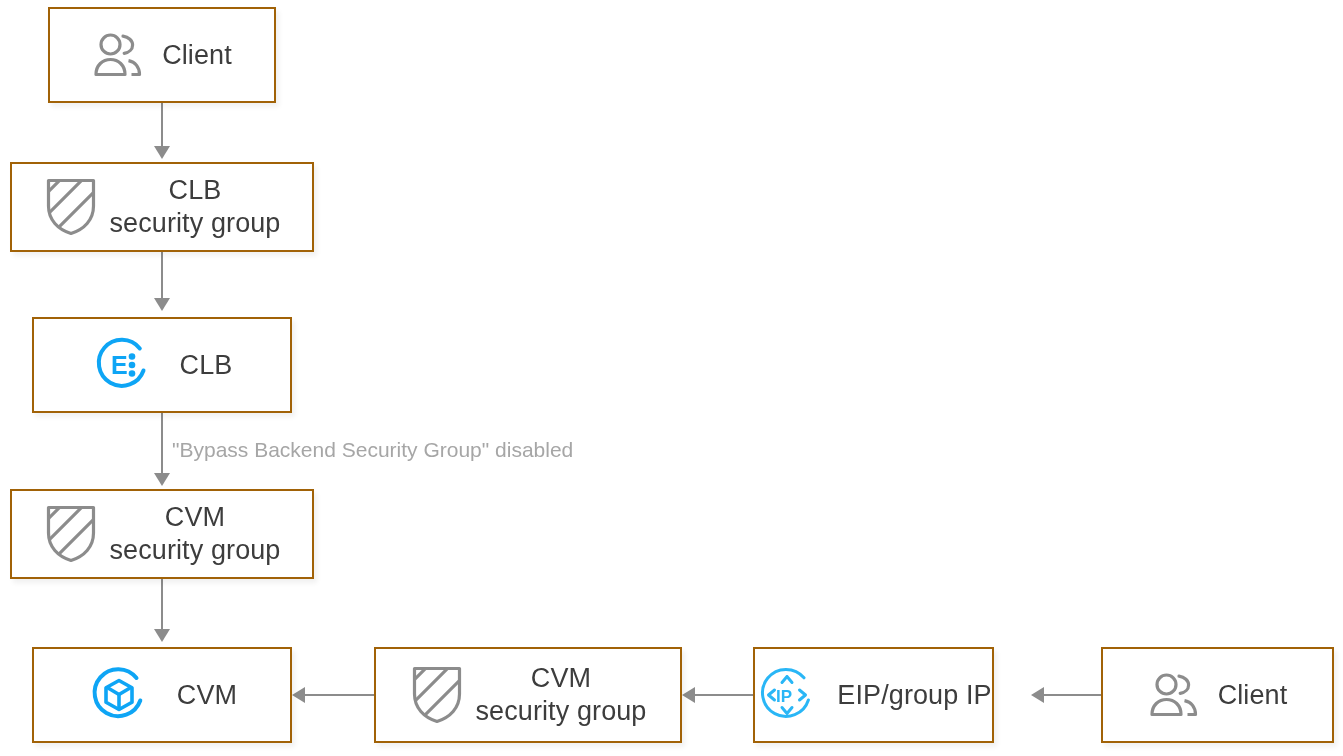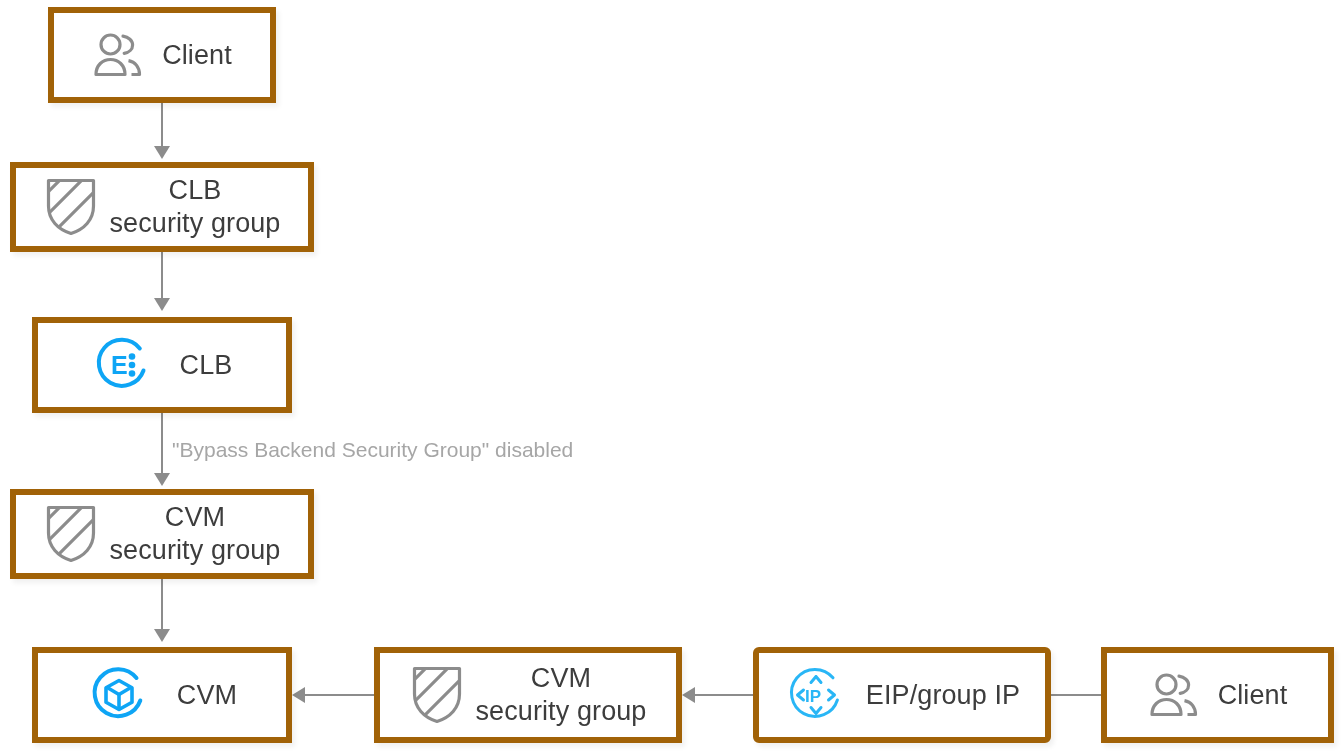--- a/index.html
+++ b/index.html
@@ -7,21 +7,21 @@
     width:1343px;height:756px;
     background:#ffffff;
     font-family:"Liberation Sans", sans-serif;
     overflow:hidden;
   }
   #canvas{position:relative;width:1343px;height:756px;}
 
   .node{
     position:absolute;
     background:#ffffff;
-    border:6px solid #a16207;
+    border:2px solid #a16207;
     box-shadow:3px 4px 5px rgba(0,0,0,0.06);
     display:flex;
     align-items:center;
     justify-content:center;
     box-sizing:border-box;
   }
   .node .ico{
     flex:0 0 auto;
     display:flex;align-items:center;justify-content:center;
   }
@@ -35,21 +35,21 @@
     letter-spacing:.1px;
   }
 
   
   #n-client-top   {left:48px;  top:7px;   width:228px; height:96px;}
   #n-clb-sg       {left:10px;  top:162px; width:304px; height:90px;}
   #n-clb          {left:32px;  top:317px; width:260px; height:96px;}
   #n-cvm-sg       {left:10px;  top:489px; width:304px; height:90px;}
   #n-cvm          {left:32px;  top:647px; width:260px; height:96px;}
   #n-cvm-sg2      {left:374px; top:647px; width:308px; height:96px;}
-  #n-eip          {left:753px; top:647px; width:298px; height:96px;border-radius:6px;}
+  #n-eip          {left:753px; top:647px; width:241px; height:96px;}
   #n-client-btm   {left:1101px;top:647px; width:233px; height:96px;}
 
   #n-client-top .ico{margin-right:18px;}
   #n-clb-sg .ico{margin-right:12px;}
   #n-clb .ico{margin-right:26px;}
   #n-cvm-sg .ico{margin-right:12px;}
   #n-cvm .ico{margin-right:26px;}
   #n-cvm-sg2 .ico{margin-right:12px;}
   #n-eip .ico{margin-right:18px;}
   #n-client-btm .ico{margin-right:18px;}

